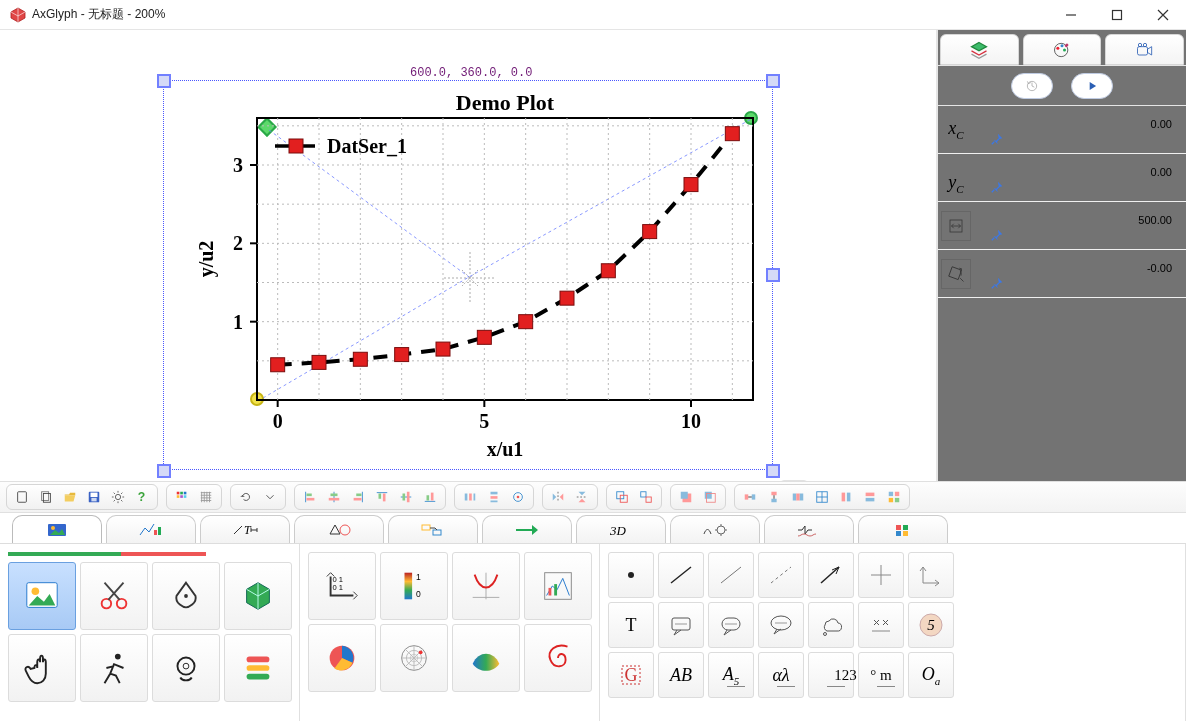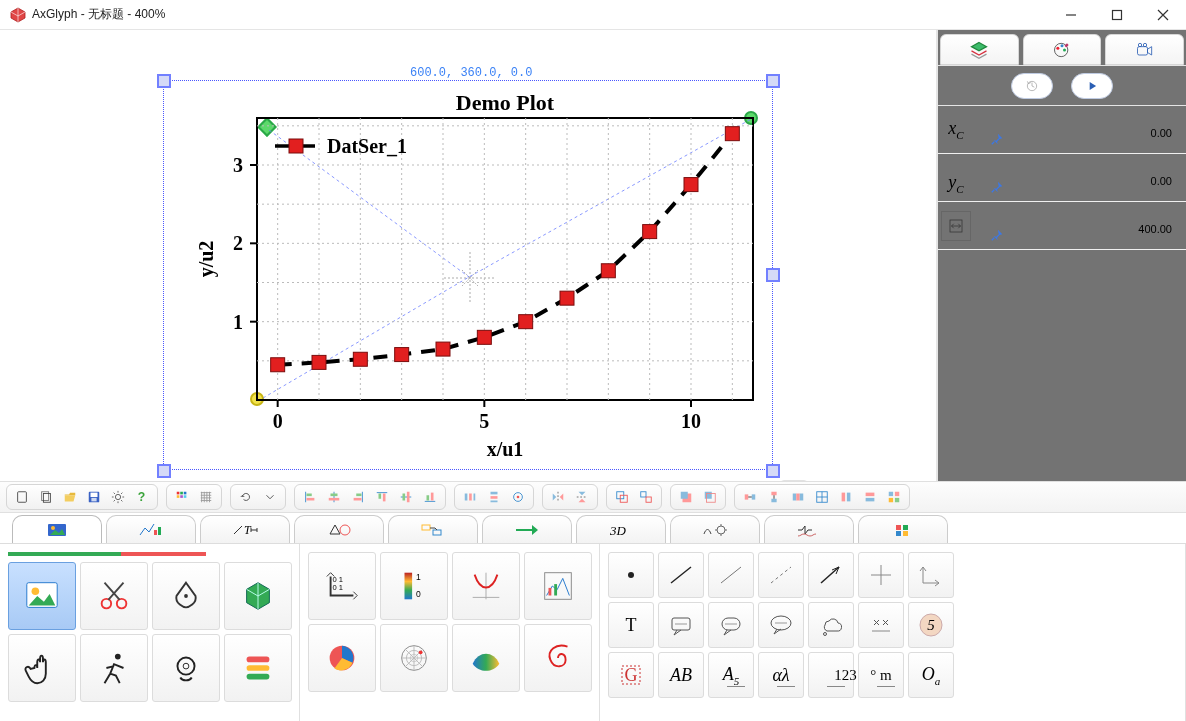--- a/index.html
+++ b/index.html
@@ -20,25 +20,25 @@
   .rp-tab { flex: 1; display: flex; align-items: center; justify-content: center; border: 1px solid #d7d7d7; border-radius: 6px 6px 0 0; margin: 4px 2px 0 2px; background: linear-gradient(#fff,#f4f4f4); }
   .rp-tab svg { width: 20px; height: 20px; }
   .rp-controls { display: flex; align-items: center; justify-content: center; gap: 18px; height: 40px; border-bottom: 1px solid #e5e5e5; }
   .rp-controls .ctl { width: 42px; height: 26px; border: 1px solid #bfcbe2; border-radius: 13px; display: flex; align-items: center; justify-content: center; background: #fff; }
   .rp-controls .ctl svg { width: 14px; height: 14px; }
   .prop-rows { }
   .prop-row { display: flex; height: 48px; border-bottom: 1px solid #f0f0f0; }
   .prop-row .sym { width: 36px; display: flex; align-items: center; justify-content: center; position: relative; }
   .prop-row .sym-box { width: 30px; height: 30px; border: 1px solid #666; display: flex; align-items: center; justify-content: center; font-style: italic; font-size: 14px; font-family: Georgia, "Times New Roman", serif; }
   .prop-row .val-area { flex: 1; position: relative; }
-  .prop-row .val { position: absolute; top: 21px; right: 14px; font-size: 11px; text-align: right; }
+  .prop-row .val { position: absolute; top: 12px; right: 14px; font-size: 11px; text-align: right; }
   .prop-row .pin { position: absolute; bottom: 4px; left: 16px; }
   .prop-row .pin svg { width: 14px; height: 14px; }
   
-  .coord-label { position: absolute; top: 36px; left: 410px; color: #3b82f6; font-family: "Courier New", monospace; font-size: 12px; }
+  .coord-label { position: absolute; top: 36px; left: 410px; color: #701a75; font-family: "Courier New", monospace; font-size: 12px; }
   .sel-box { position: absolute; border: 1px dotted #4a57ff; }
   .handle { position: absolute; width: 14px; height: 14px; background: #d5daf7; border: 2px solid #7280ff; }
   .circ-handle { position: absolute; width: 14px; height: 14px; border-radius: 50%; }
   .plot-wrap { position: absolute; font-weight: bold; }
   .gear-btn { position: absolute; width: 28px; height: 28px; border: 1px solid #e2e2e2; border-radius: 4px; display:flex;align-items:center;justify-content:center; background:#fafafa; }
   
   .toolbars { height: 32px; background: linear-gradient(#fdfdfd,#f3f3f3); border-top: 1px solid #e0e0e0; border-bottom: 1px solid #e0e0e0; display:flex; align-items:center; padding: 0 6px; gap: 8px; }
   .tgrp { display:flex; gap: 2px; align-items:center; border: 1px solid #d6d6d6; border-radius: 6px; padding: 2px 4px; background: linear-gradient(#fff,#f1f1f1); }
   .tbtn { width: 22px; height: 20px; display:flex; align-items:center; justify-content:center; border-radius:3px; }
   .tbtn svg { width: 14px; height: 14px; }
@@ -69,21 +69,21 @@
 </head>
 <body>
 
 <div class="titlebar">
   <span class="app-icon">
     <svg viewBox="0 0 16 16">
         <path d="M8 1 15 5v6L8 15 1 11V5z" fill="#e04646" stroke="#b02020" stroke-width="0.8"></path>
         <path d="M8 1v14M1 5l7 4 7-4" stroke="#fff" stroke-width="0.6" fill="none"></path>
       </svg>
   </span>
-  <span class="title">AxGlyph - 无标题 - 400%</span>
+  <span class="title">AxGlyph - 无标题 - 200%</span>
   <span class="spacer"></span>
   <div class="win-btn">
       <svg viewBox="0 0 12 12">
         <path d="M1 6h10"></path>
       </svg>
     </div>
   <div class="win-btn">
       <svg viewBox="0 0 12 12">
         <rect x="1.5" y="1.5" width="9" height="9"></rect>
       </svg>
@@ -262,21 +262,40 @@
         <div class="prop-row">
           <div class="sym">
             <div class="sym-box">
               <svg viewBox="0 0 24 24" width="18" height="18">
                 <rect x="4" y="4" width="16" height="16" fill="none" stroke="#333"></rect>
                 <path d="M6 12h12M6 12l3-3M6 12l3 3M18 12l-3-3M18 12l-3 3" stroke="#333" fill="none"></path>
               </svg>
             </div>
           </div>
           <div class="val-area">
-            <span class="val">400.00</span>
+            <span class="val">500.00</span>
+            <span class="pin"><svg viewBox="0 0 16 16">
+                <path d="M9 2l5 5-3 1-3 3 1 3-5-5 3 1 3-3z" fill="#3b78e7"></path>
+                <path d="M5 11l-3 3" stroke="#3b78e7" stroke-width="1.5"></path>
+              </svg></span>
+          </div>
+        </div>
+        <div class="prop-row">
+          <div class="sym">
+            <div class="sym-box">
+              <svg viewBox="0 0 24 24" width="20" height="20">
+                <rect x="5" y="5" width="12" height="12" fill="none" stroke="#333" transform="rotate(20 11 11)"></rect>
+                <path d="M17 17l4 4" stroke="#333"></path>
+                <path d="M18 14a7 7 0 0 0-1-6" fill="none" stroke="#333"></path>
+                <path d="M17 8l2-2-3-1" fill="none" stroke="#333"></path>
+              </svg>
+            </div>
+          </div>
+          <div class="val-area">
+            <span class="val">-0.00</span>
             <span class="pin"><svg viewBox="0 0 16 16">
                 <path d="M9 2l5 5-3 1-3 3 1 3-5-5 3 1 3-3z" fill="#3b78e7"></path>
                 <path d="M5 11l-3 3" stroke="#3b78e7" stroke-width="1.5"></path>
               </svg></span>
           </div>
         </div>
       </div>
   </div>
 </div>
 

